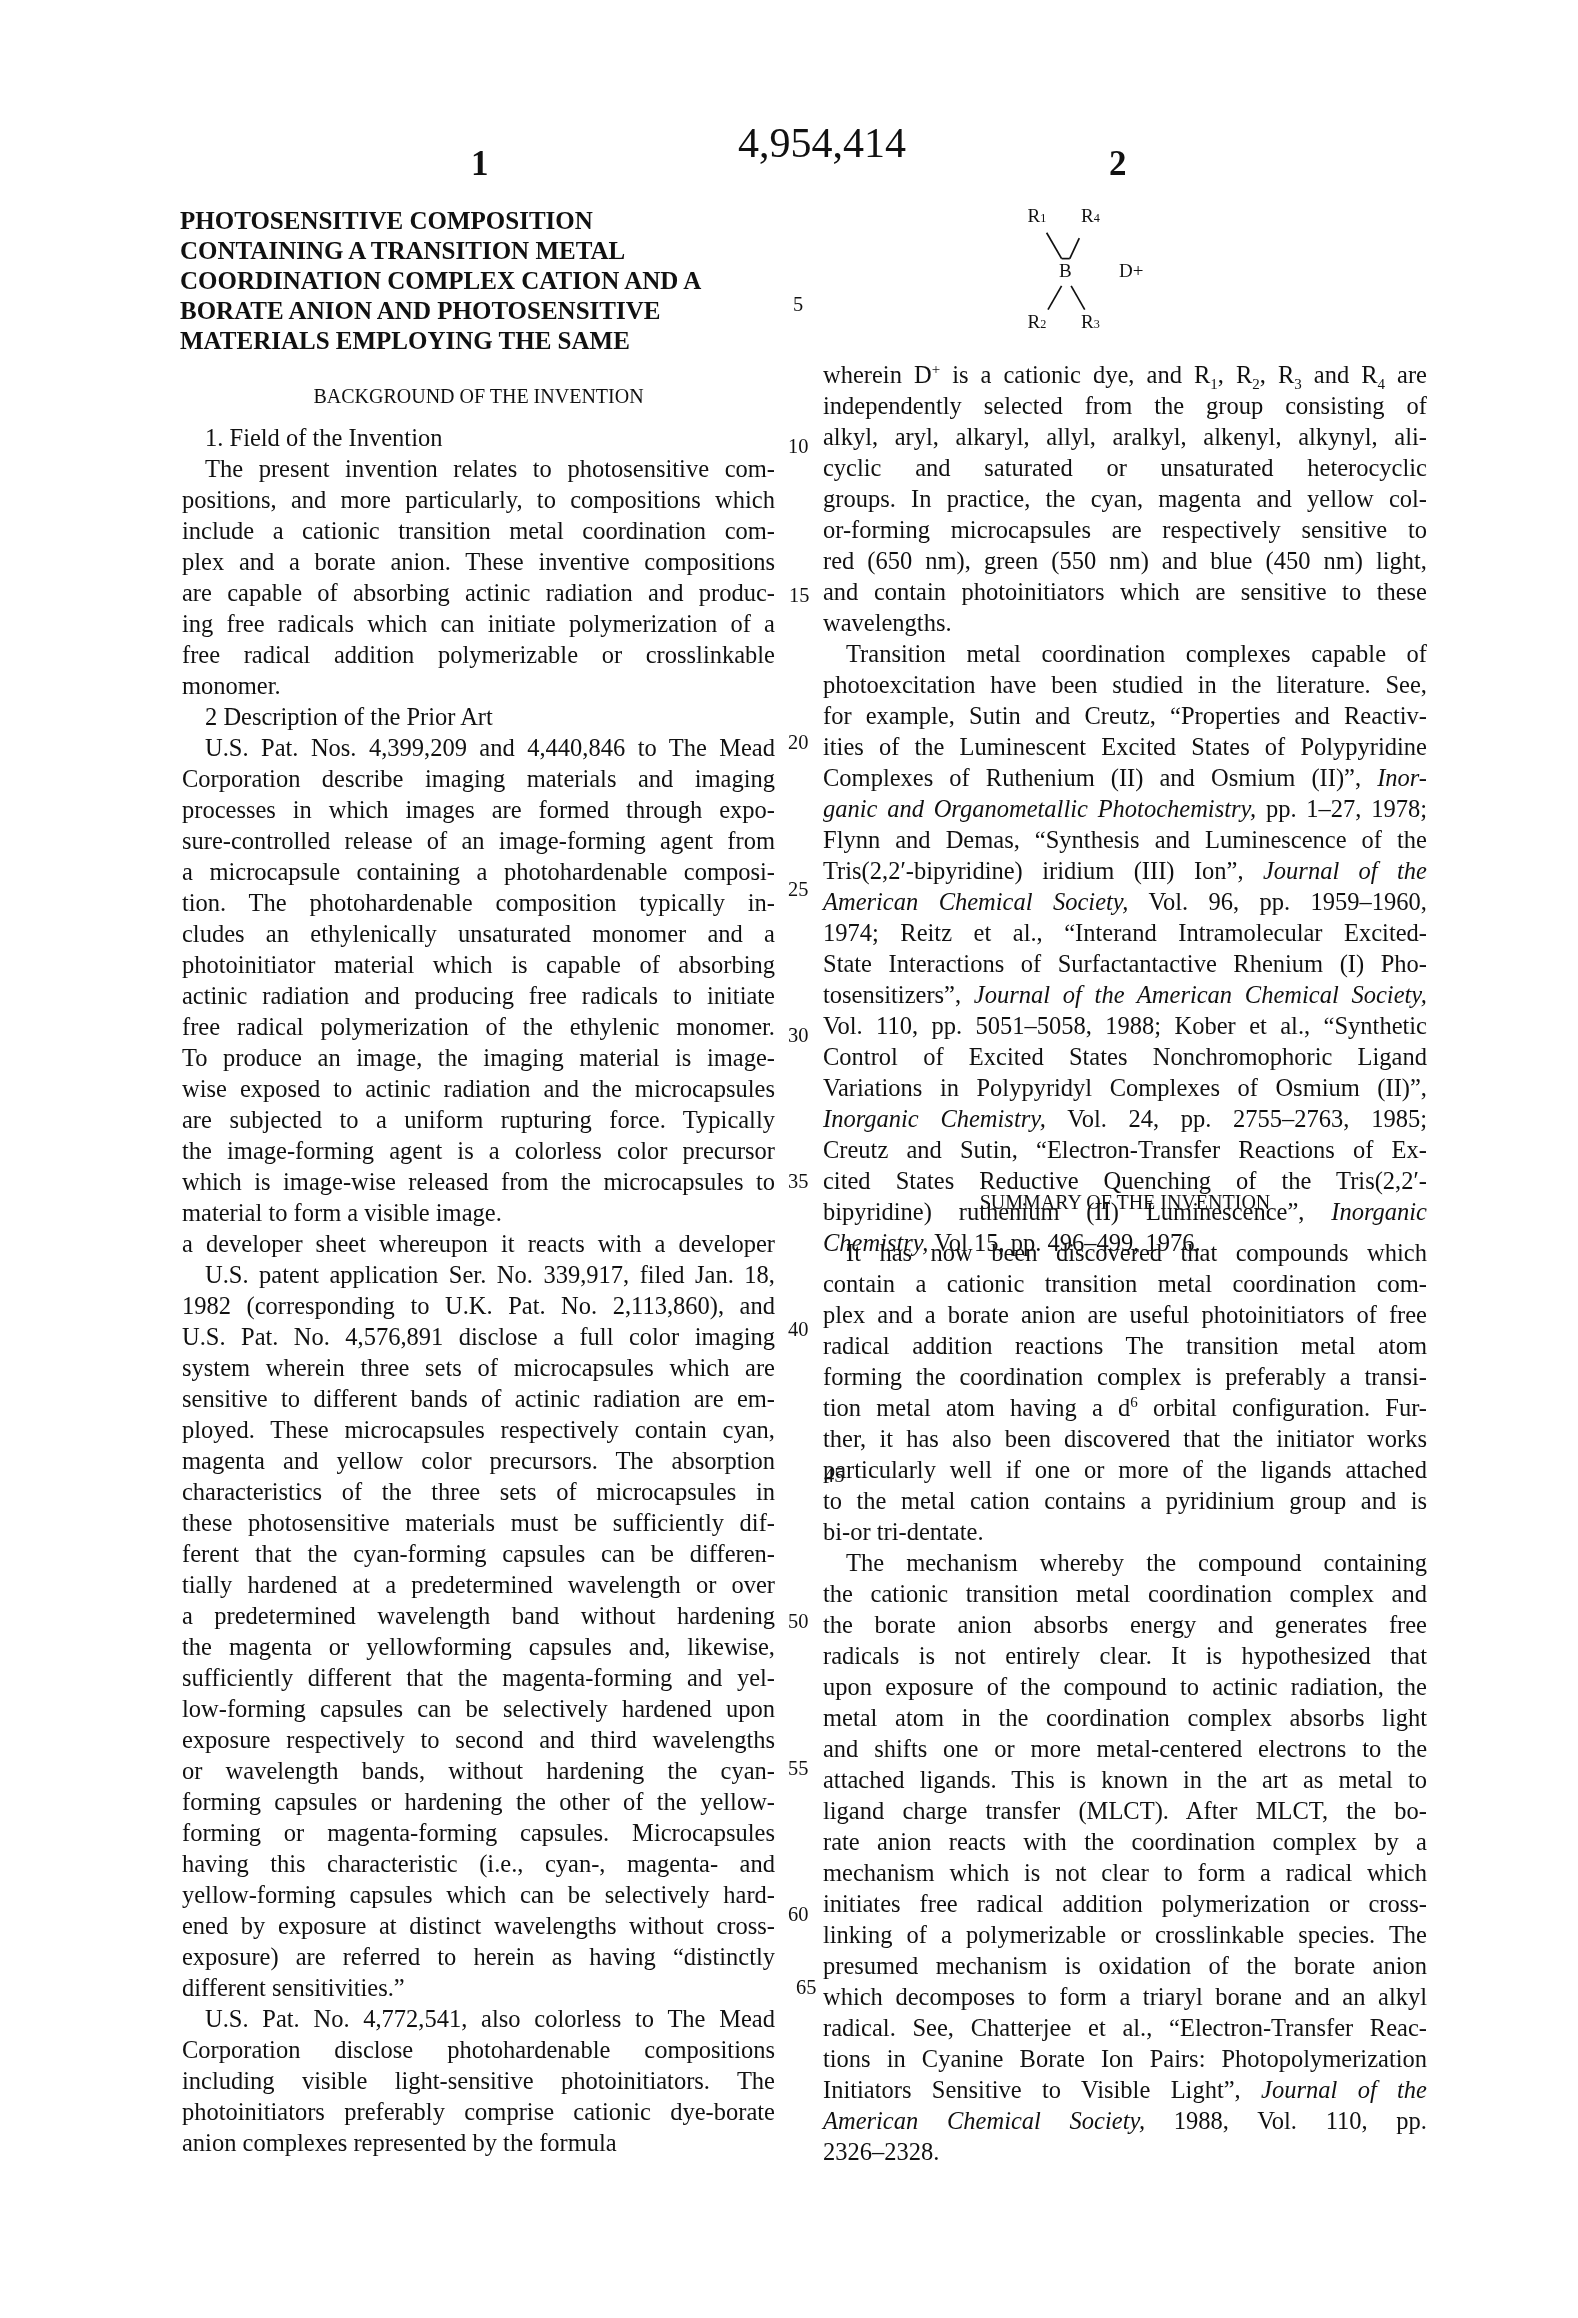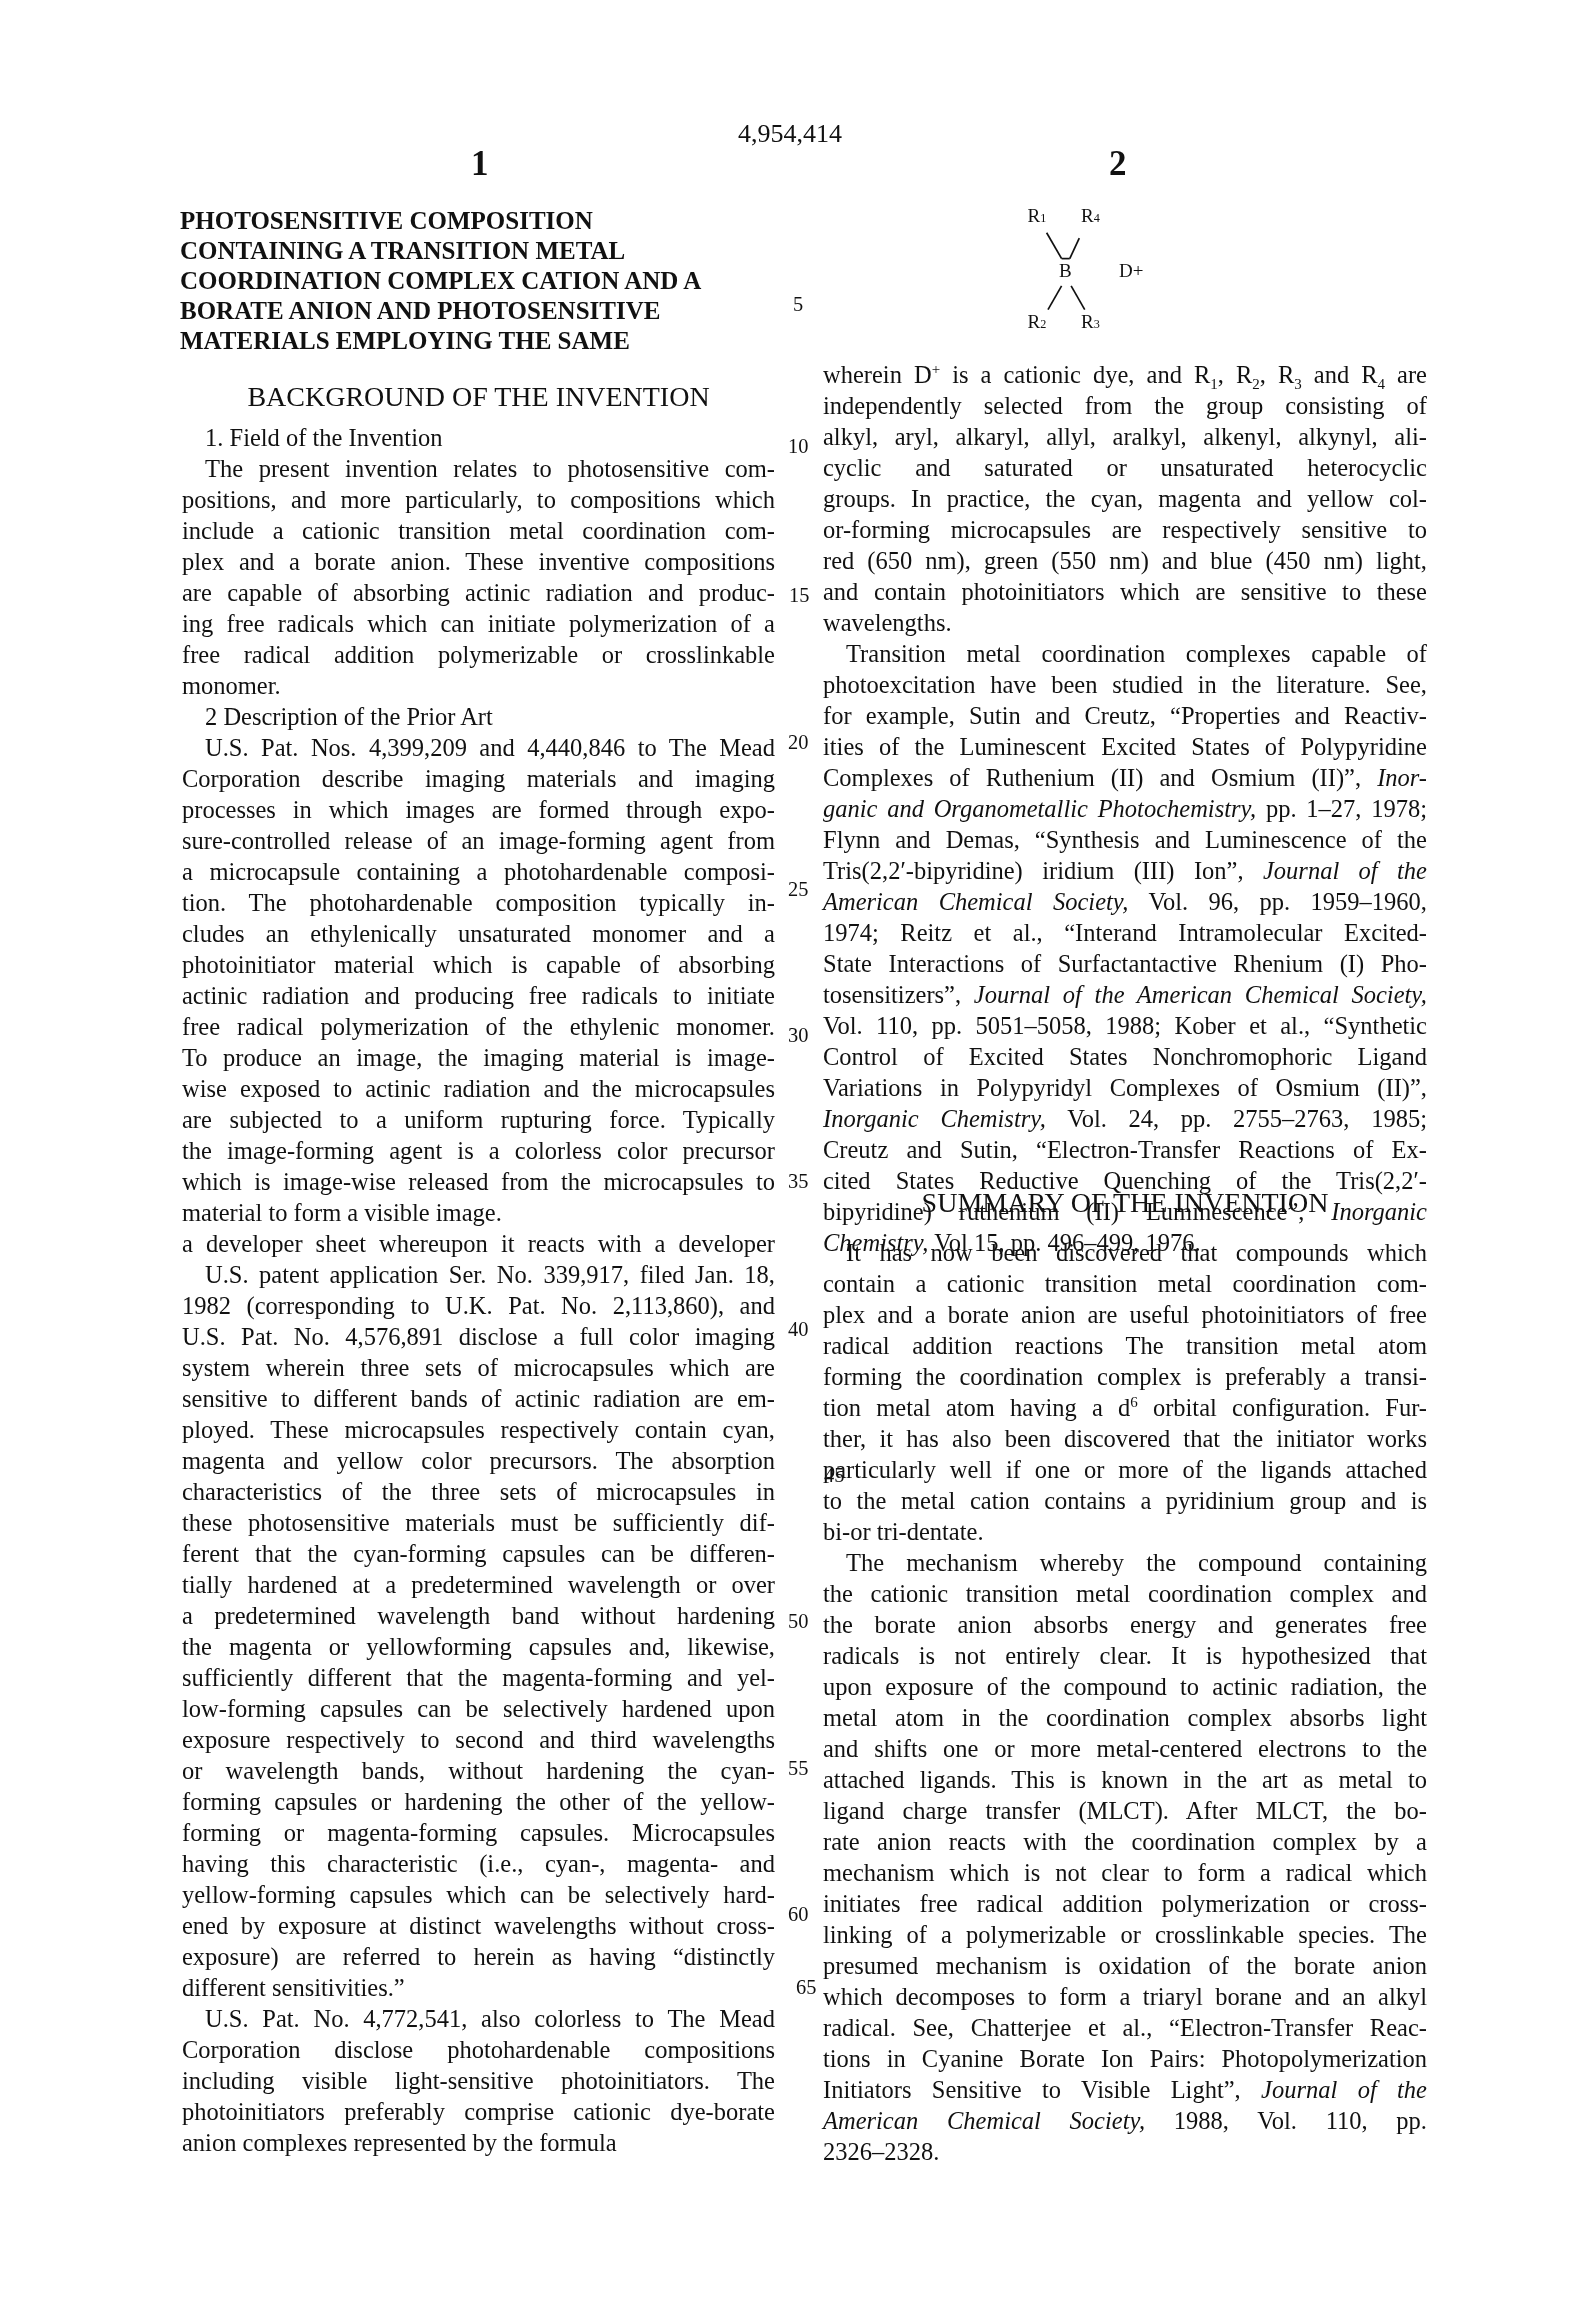--- a/index.html
+++ b/index.html
@@ -1,23 +1,23 @@
 <!DOCTYPE html>
 <html style="font-size:11px"><head>
 <meta charset="utf-8">
 <style>
   html, body { margin: 0; padding: 0; background: #ffffff; }
   body { width: 1578px; height: 2319px; position: relative; overflow: hidden;
          font-family: "Liberation Serif", "DejaVu Serif", serif; color: #111111; }
   .abs { position: absolute; }
-  .hdr-num { font-size: 26px; letter-spacing: 0px; }
+  .hdr-num { font-size: 42px; letter-spacing: 0px; }
   .col-num { font-size: 35px; font-weight: bold; }
   .title { left: 180px; width: 595px; top: 206px; text-align: left;
            font-weight: bold; font-size: 25px; line-height: 30px; }
-  .heading { text-align: center; font-size: 28px; line-height: 31px; }
+  .heading { text-align: center; font-size: 20px; line-height: 31px; }
   .col { font-size: 24.5px; line-height: 31px; }
   .col .ln { display: block; text-align: justify; text-align-last: justify; white-space: nowrap; height: 31px; overflow: visible; }
   .col .ln.last { text-align-last: left; }
   .col .ln.ind { text-indent: 23px; }
   .left { left: 182px; width: 593px; }
   .right { left: 823px; width: 604px; }
   .gutter { font-size: 20.4px; }
   .formula { left: 1014px; top: 204px; width: 204px; height: 150px; }
   .formula .t { position: absolute; font-size: 19px; }
   .formula .sub { font-size: 12.2px; }

